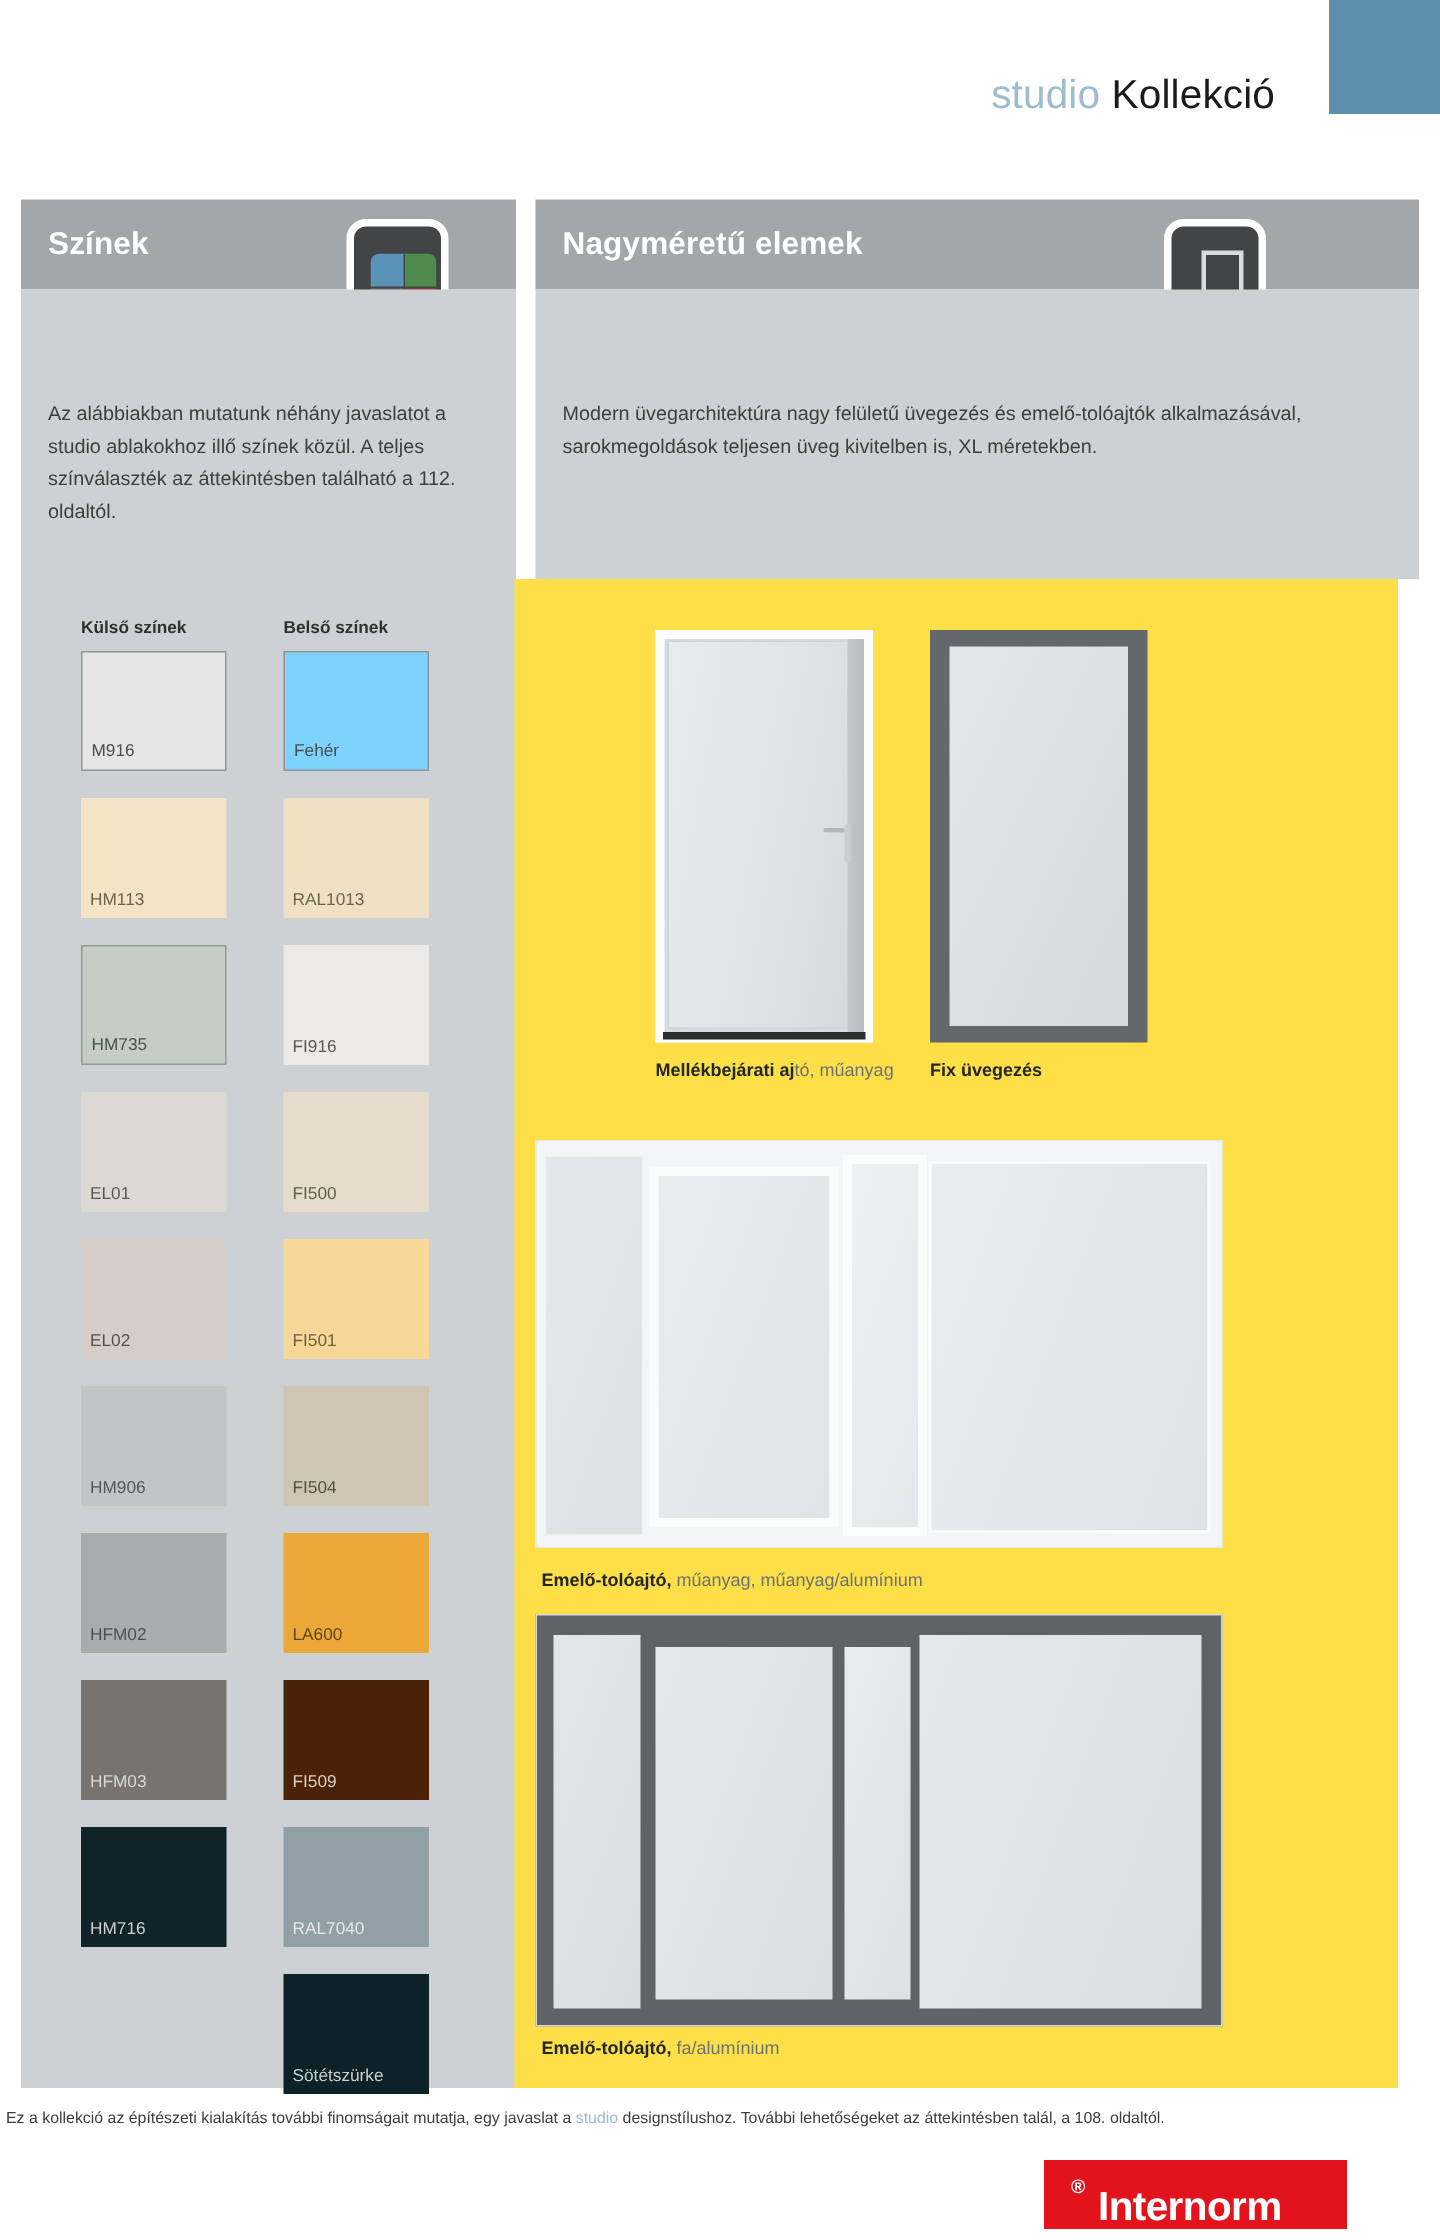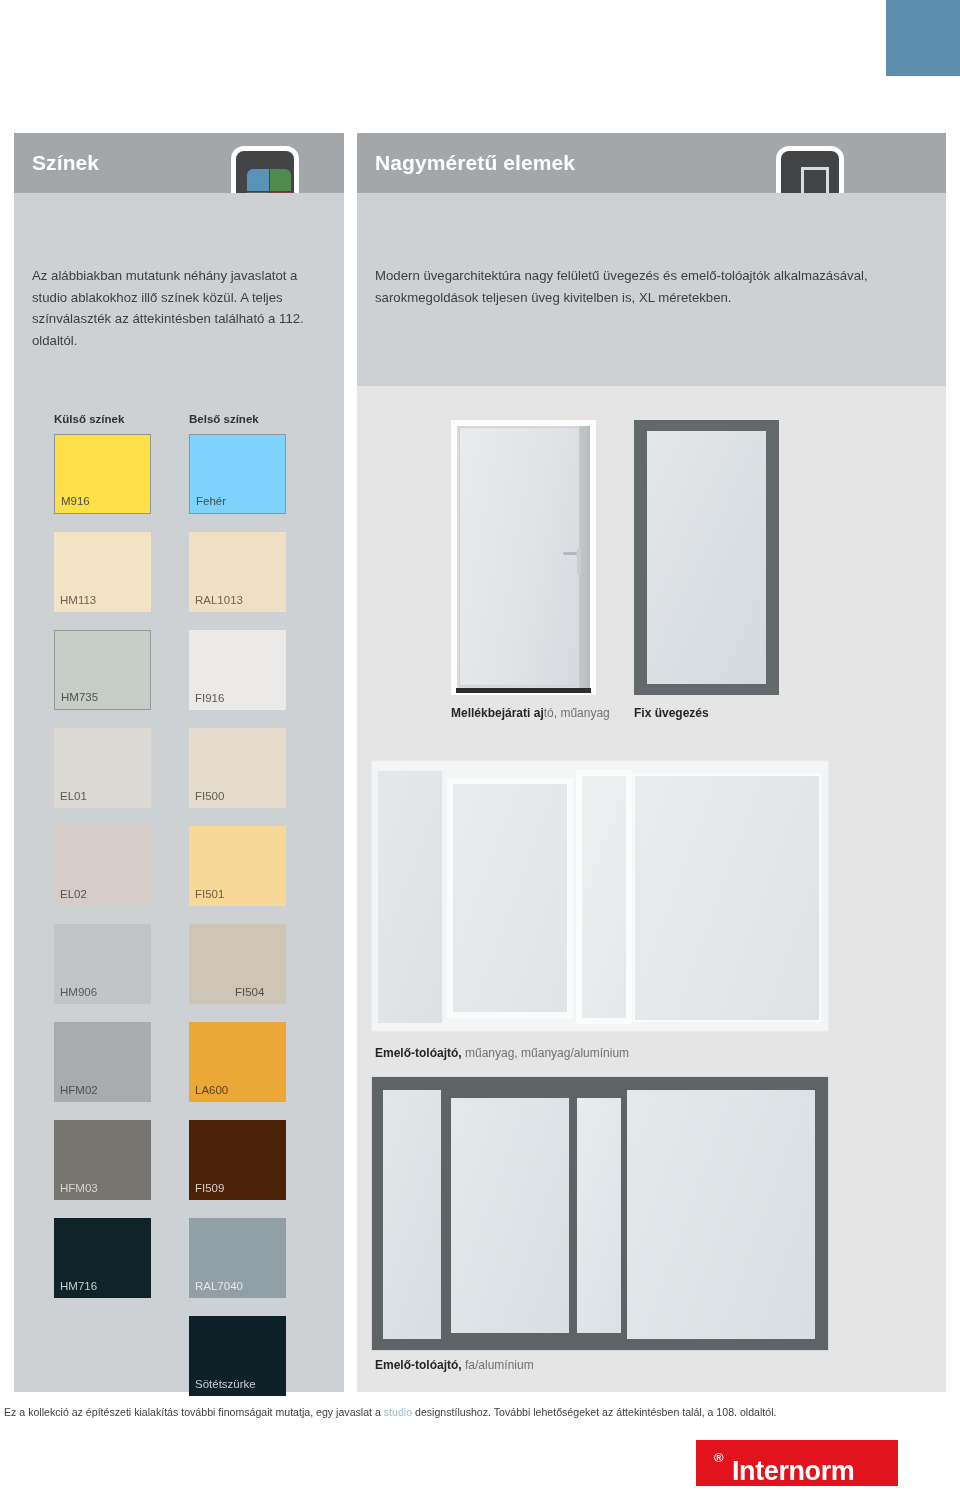--- a/index.html
+++ b/index.html
@@ -47,21 +47,21 @@
   .swatch-area{position:absolute;left:14px;top:386px;width:330px;height:1006px;background:#ced1d3;}
   .col-head{position:absolute;font-size:11.5px;font-weight:bold;color:#2f3133;top:27px;}
   .col-head.outer{left:40px;}
   .col-head.inner{left:175px;}
   .swatch{position:absolute;width:97px;height:80px;box-sizing:border-box;overflow:hidden;}
   .swatch .lbl{position:absolute;left:6px;bottom:6px;font-size:11.5px;line-height:12px;white-space:nowrap;}
   .col-outer{left:40px;}
   .col-inner{left:175px;}
 
   
-  .prod-area{position:absolute;left:357px;top:386px;width:589px;height:1006px;background:#e5e5e5;}
+  .prod-area{position:absolute;left:343px;top:386px;width:589px;height:1006px;background:#fde047;}
   .prod-cap{position:absolute;font-size:12px;color:#6e7275;white-space:nowrap;}
   .prod-cap b{color:#232527;font-weight:bold;}
 
   
   .door{position:absolute;background:#fbfbfb;}
   .door-frame{position:absolute;inset:0;border:6px solid #fdfdfd;box-sizing:border-box;background:#d8dcdf;}
   .door-leaf{position:absolute;left:8px;top:7px;right:16px;bottom:9px;background:linear-gradient(100deg,#e8ebed 0%,#dfe3e6 60%,#d6dade 100%);border:1px solid #cfd3d6;box-sizing:border-box;}
   .door-sidejamb{position:absolute;right:6px;top:6px;bottom:6px;width:11px;background:linear-gradient(90deg,#c4c8cb,#b7bcc0);}
   .door-handle{position:absolute;right:19px;top:48%;width:14px;height:3px;background:#b3b8bc;border-radius:2px;}
   .door-handle2{position:absolute;right:15px;top:47%;width:4px;height:26px;background:#c9ced1;border-radius:2px;}
@@ -81,20 +81,24 @@
   .footnote .studio{color:#9dbcce;}
   .logo{position:absolute;left:696px;top:1440px;width:202px;height:46px;background:#e2131c;}
   .logo span{position:absolute;left:18px;top:8px;color:#fff;font-size:27px;font-weight:bold;letter-spacing:-0.4px;}
   .logo sup{font-size:13px;vertical-align:super;}
 </style>
 </head>
 <body>
 
 <div class="masthead">
   <div class="blue-block"></div>
+  <div class="brand">
+    <span class="studio">studio</span>
+    <span class="kollekcio">Kollekció</span>
+  </div>
 </div>
 
 <div class="tabbar tab-left">
   <div class="tab-title">Színek</div>
 </div>
 <div class="tabbar tab-right">
   <div class="tab-title">Nagyméretű elemek</div>
 </div>
 
 <div class="badge badge-colors">
@@ -113,21 +117,21 @@
   <p>Az alábbiakban mutatunk néhány javaslatot a studio ablakokhoz illő színek közül. A teljes színválaszték az áttekintésben található a 112. oldaltól.</p>
 </div>
 <div class="panel panel-right">
   <p>Modern üvegarchitektúra nagy felületű üvegezés és emelő-tolóajtók alkalmazásával, sarokmegoldások teljesen üveg kivitelben is, XL méretekben.</p>
 </div>
 
 <div class="swatch-area">
   <div class="col-head outer">Külső színek</div>
   <div class="col-head inner">Belső színek</div>
   <div id="outer-col">
-      <div class="swatch col-outer" style="top: 48px; background: #fde047; border: 1px solid rgb(143, 149, 152); padding-left: 35px;">
+      <div class="swatch col-outer" style="top: 48px; background: #e5e5e5; border: 1px solid rgb(143, 149, 152); padding-left: 35px;">
         <span class="lbl" style="color: rgb(74, 77, 79);">M916</span>
       </div>
       <div class="swatch col-outer" style="top: 146px; background: rgb(242, 228, 196);">
         <span class="lbl" style="color: rgb(107, 100, 81);">HM113</span>
       </div>
       <div class="swatch col-outer" style="top: 244px; background: rgb(197, 205, 198); border: 1px solid rgb(147, 155, 150);">
         <span class="lbl" style="color: rgb(76, 82, 78); text-align: right;">HM735</span>
       </div>
       <div class="swatch col-outer" style="top: 342px; background: rgb(220, 217, 213);">
         <span class="lbl" style="color: rgb(90, 88, 84);">EL01</span>
@@ -158,21 +162,21 @@
       <div class="swatch col-inner" style="top: 244px; background: rgb(235, 234, 232);">
         <span class="lbl" style="color: rgb(90, 88, 86);">FI916</span>
       </div>
       <div class="swatch col-inner" style="top: 342px; background: rgb(229, 220, 206);">
         <span class="lbl" style="color: rgb(97, 91, 80);">FI500</span>
       </div>
       <div class="swatch col-inner" style="top: 440px; background: rgb(247, 216, 150);">
         <span class="lbl" style="color: rgb(110, 96, 66);">FI501</span>
       </div>
       <div class="swatch col-inner" style="top: 538px; background: rgb(207, 197, 180);">
-        <span class="lbl" style="color: rgb(85, 80, 63); margin-left: 40px;">FI504</span>
+        <span class="lbl" style="color: rgb(85, 80, 63);">FI504</span>
       </div>
       <div class="swatch col-inner" style="top: 636px; background: rgb(236, 168, 54);">
         <span class="lbl" style="color: rgb(94, 68, 23);">LA600</span>
       </div>
       <div class="swatch col-inner" style="top: 734px; background: rgb(75, 33, 7);">
         <span class="lbl" style="color: rgb(216, 207, 198);">FI509</span>
       </div>
       <div class="swatch col-inner" style="top: 832px; background: rgb(144, 160, 166);">
         <span class="lbl" style="color: rgb(227, 232, 234);">RAL7040</span>
       </div>

